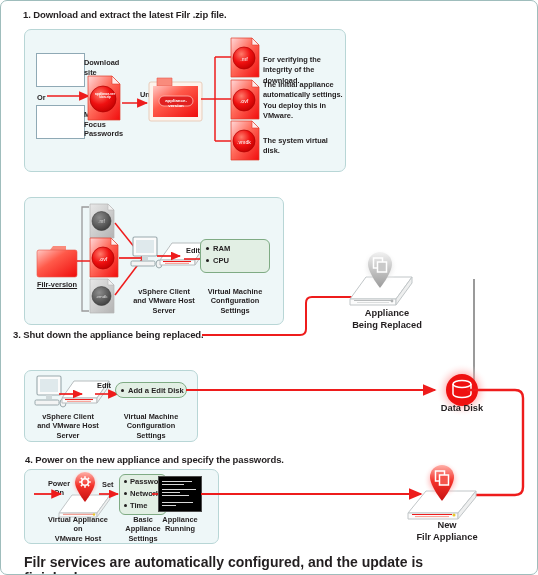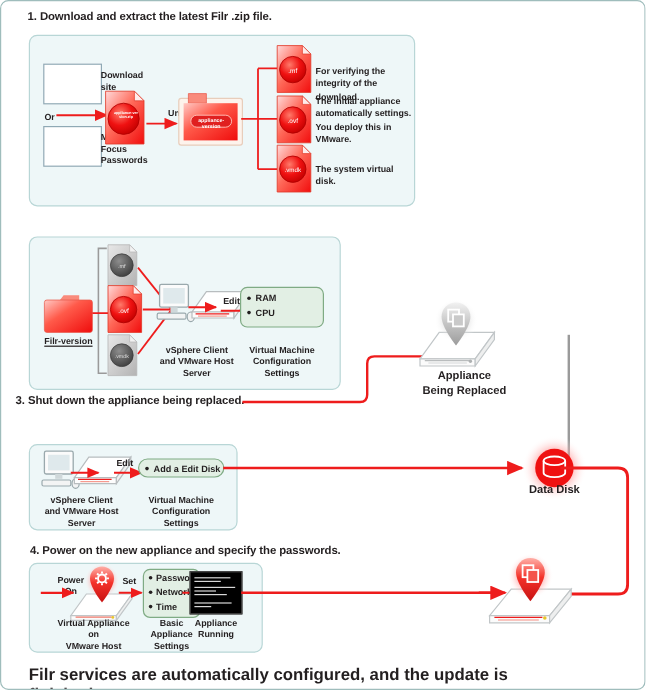--- a/index.html
+++ b/index.html
@@ -429,16 +429,18 @@
       <path d="M52,52 L70,30 L70,36 L52,58 z" fill="#eeefef" stroke="#c1c6c8" stroke-width="1"></path>
       <path d="M6,53.5 L46,53.5" stroke="#ee1c1c" stroke-width="1.2"></path>
       <path d="M9,55.6 L43,55.6" stroke="#f58e82" stroke-width=".9"></path>
       <circle cx="48" cy="54" r="1.5" fill="#e8c52a"></circle>
       <circle cx="36" cy="19" r="19" fill="url(#glowRed)"></circle>
       <path d="M36,4 a12,12 0 0,1 12,12 c0,9 -12,24 -12,24 c0,0 -12,-15 -12,-24 a12,12 0 0,1 12,-12 z" fill="url(#pinRed)"></path>
       <rect x="29.5" y="10" width="9" height="10" fill="none" stroke="#ffffff" stroke-width="1.5"></rect>
       <rect x="33.5" y="14" width="9" height="10" fill="#f4554c" stroke="#ffffff" stroke-width="1.5"></rect>
     </svg>
   </div>
+  <div class="bigcap" style="left:396px;top:518px;width:100px;white-space:pre-line;">New
+Filr Appliance</div>
 
   <div class="footer" style="left:23px;top:553px;width:460px;">Filr services are automatically configured, and the update is finished.</div>
 
 </div>
 
 </body></html>

